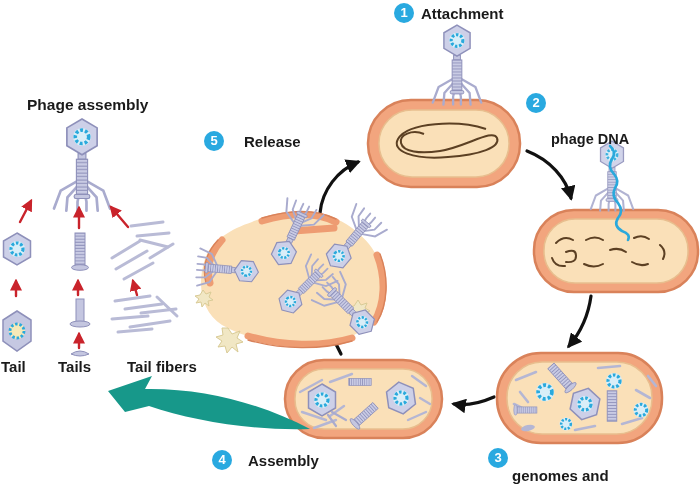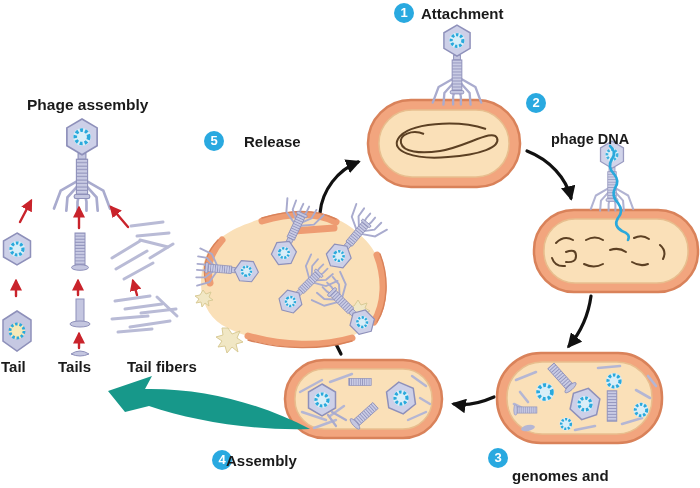--- a/index.html
+++ b/index.html
@@ -248,18 +248,18 @@
   <span>phage DNA</span>
 </div>
 
 <div class="badge" style="left:488px;top:448px;">3</div>
 <div class="lbl multiline" style="left:512px;top:447px;">
   <br>
   <span>genomes and proteins</span>
 </div>
 
 <div class="badge" style="left:212px;top:450px;">4</div>
-<div class="lbl" style="left:226px;top:451px;text-align:right;">Assembly</div>
+<div class="lbl" style="left:248px;top:451px;text-align:right;">Assembly</div>
 
 <div class="badge" style="left:204px;top:131px;">5</div>
 <div class="lbl" style="left:244px;top:132px;">Release</div>
 
 </div>
 
 </body></html>

